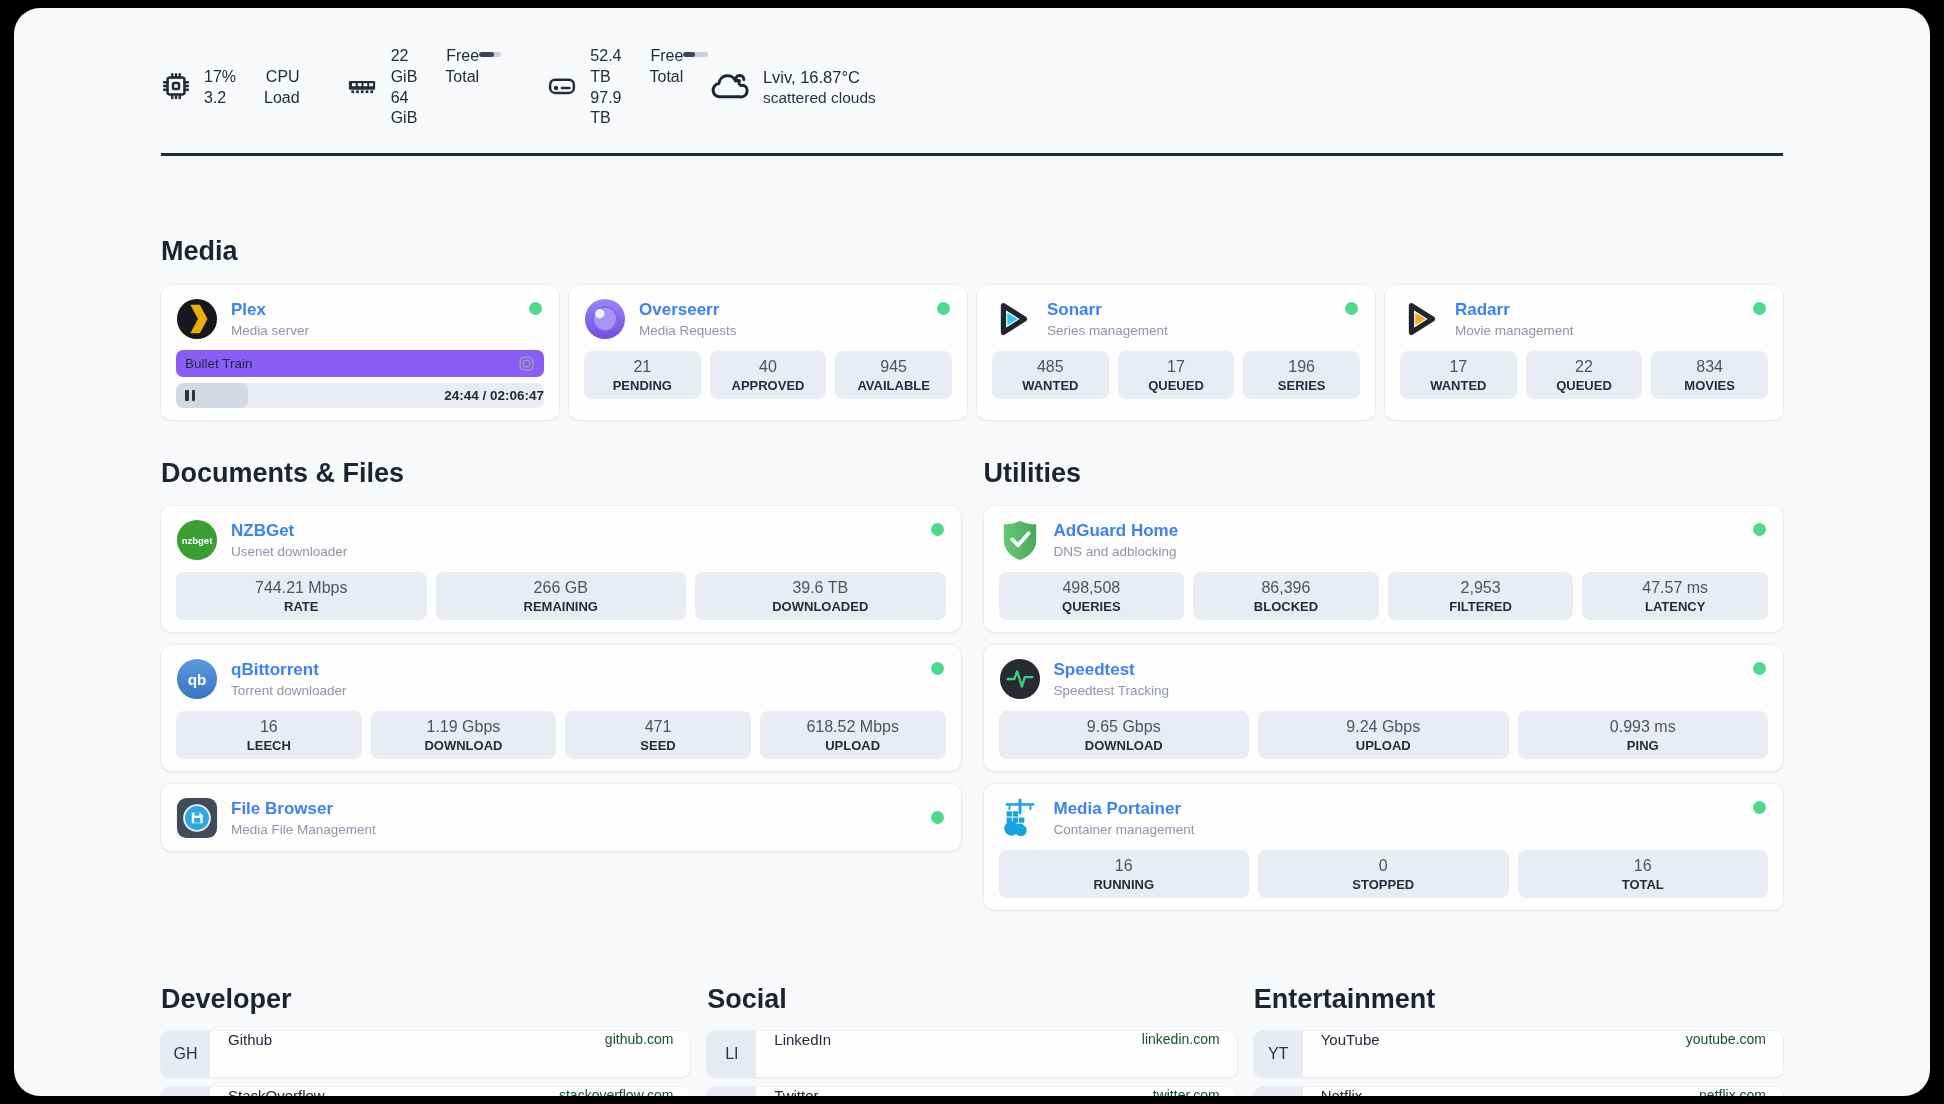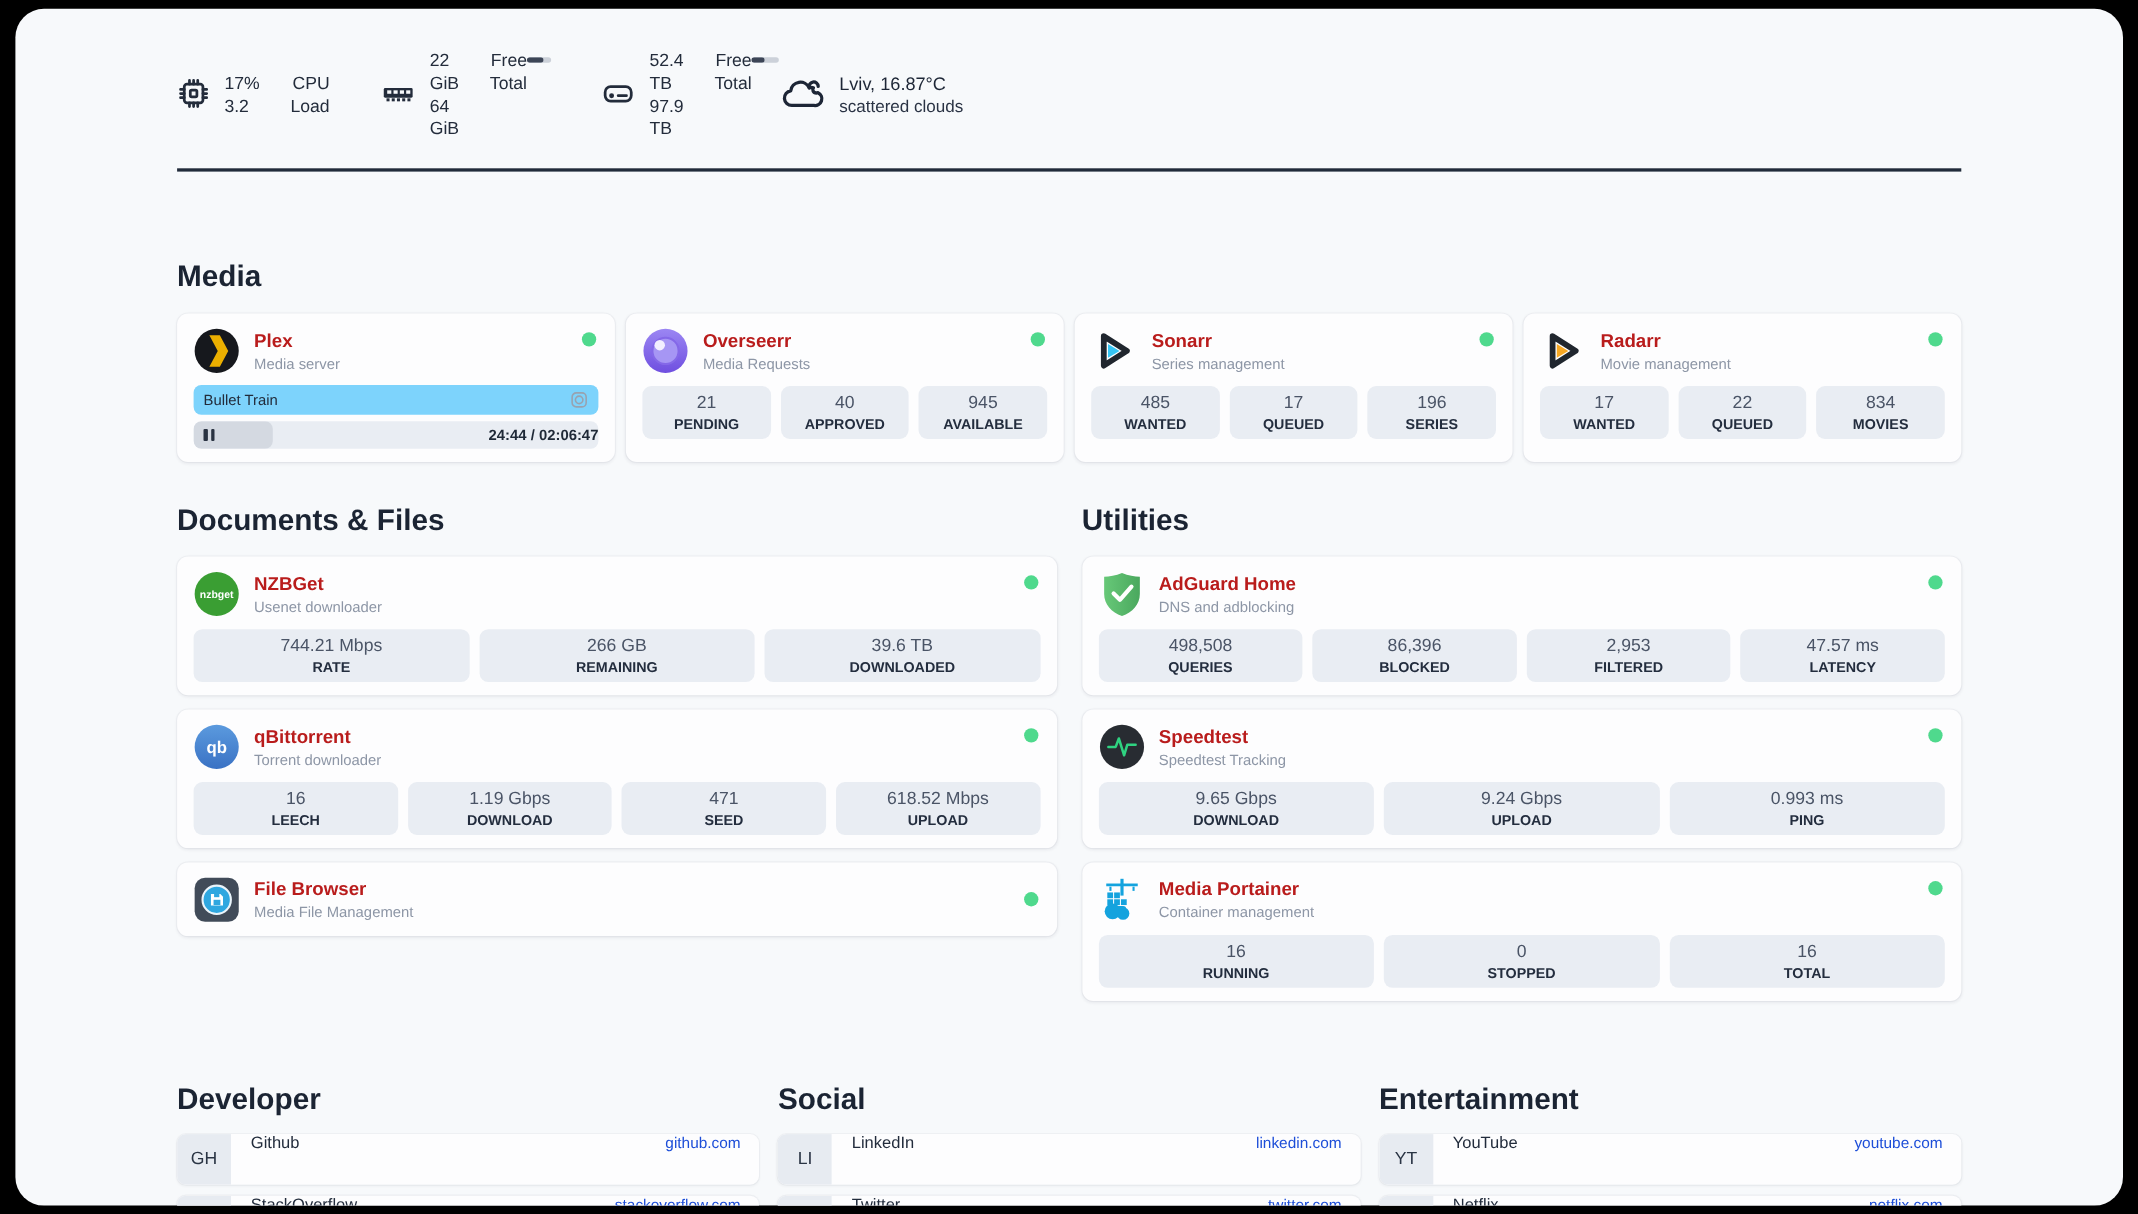--- a/index.html
+++ b/index.html
@@ -51,35 +51,35 @@
   .media-heading { margin-top:80px; margin-bottom:18px; }
   .media-grid { display:grid; grid-template-columns:repeat(4,1fr); gap:10px; }
 
   .card {
     background:#fdfdfe; border-radius:10px; position:relative;
     box-shadow:0 1px 3px rgba(25,35,50,.07), 0 0 0 1px rgba(25,35,50,.03);
     padding:13px 15px 12px;
   }
   .card-head { display:flex; gap:13px; align-items:center; }
   .app-icon { width:42px; height:42px; flex:none; display:block; }
-  .card-title { font-size:17px; font-weight:600; color:#b91c1c; line-height:1.2; }
+  .card-title { font-size:17px; font-weight:600; color:#3b82f6; line-height:1.2; }
   .card-sub { font-size:13.5px; color:#8d96a6; margin-top:3px; }
   .status-dot { position:absolute; top:17px; right:17px; width:13px; height:13px; border-radius:50%; background:#4fd98d; }
   .status-dot.centered { top:50%; margin-top:-7px; }
 
   .stats { display:grid; gap:9px; margin-top:11px; }
   .stats.cols-3 { grid-template-columns:repeat(3,1fr); }
   .stats.cols-4 { grid-template-columns:repeat(4,1fr); }
   .stat { background:#e9edf3; border-radius:8px; text-align:center; padding:7px 4px 6px; }
   .stat-value { font-size:16px; color:#4a5466; }
   .stat-label { font-size:13px; font-weight:700; color:#232d3e; margin-top:2px; }
 
   
   .media-row {
-    margin-top:10px; background:#7dd3fc; border-radius:7px; height:27px;
+    margin-top:10px; background:#8b5cf6; border-radius:7px; height:27px;
     display:flex; align-items:center; padding:0 9px; font-size:13.5px; color:#222b3a;
   }
   .media-row .mr-title { flex:1; }
   .progress-row {
     margin-top:6px; background:#e9edf3; border-radius:7px; height:25px;
     position:relative; display:flex; align-items:center; overflow:hidden;
   }
   .played { position:absolute; left:0; top:0; bottom:0; background:#d4d9e1; border-radius:7px; }
   .pause { position:relative; margin-left:9px; display:flex; gap:3px; }
   .pause span { width:3.5px; height:11px; background:#2a3342; border-radius:1px; display:block; }
@@ -95,21 +95,21 @@
   .bm-row {
     background:#fdfdfe; border-radius:8px; height:46px; display:flex; align-items:flex-start;
     box-shadow:0 1px 3px rgba(25,35,50,.06), 0 0 0 1px rgba(25,35,50,.03);
     overflow:hidden; margin-bottom:10px; cursor:pointer;
   }
   .bm-abbr {
     width:49px; align-self:stretch; background:#e7ebf1; display:flex;
     align-items:center; justify-content:center; font-size:16px; color:#2a3444; flex:none;
   }
   .bm-name { margin-left:18px; font-size:15px; color:#222c3c; }
-  .bm-url { margin-left:auto; padding-right:17px; font-size:14px; color:#1d4ed8; }
+  .bm-url { margin-left:auto; padding-right:17px; font-size:14px; color:#14532d; }
 </style>
 </head>
 <body>
 
 <div class="app">
   <div class="content">
 
     <div class="topbar">
       <div class="widgets">
 

